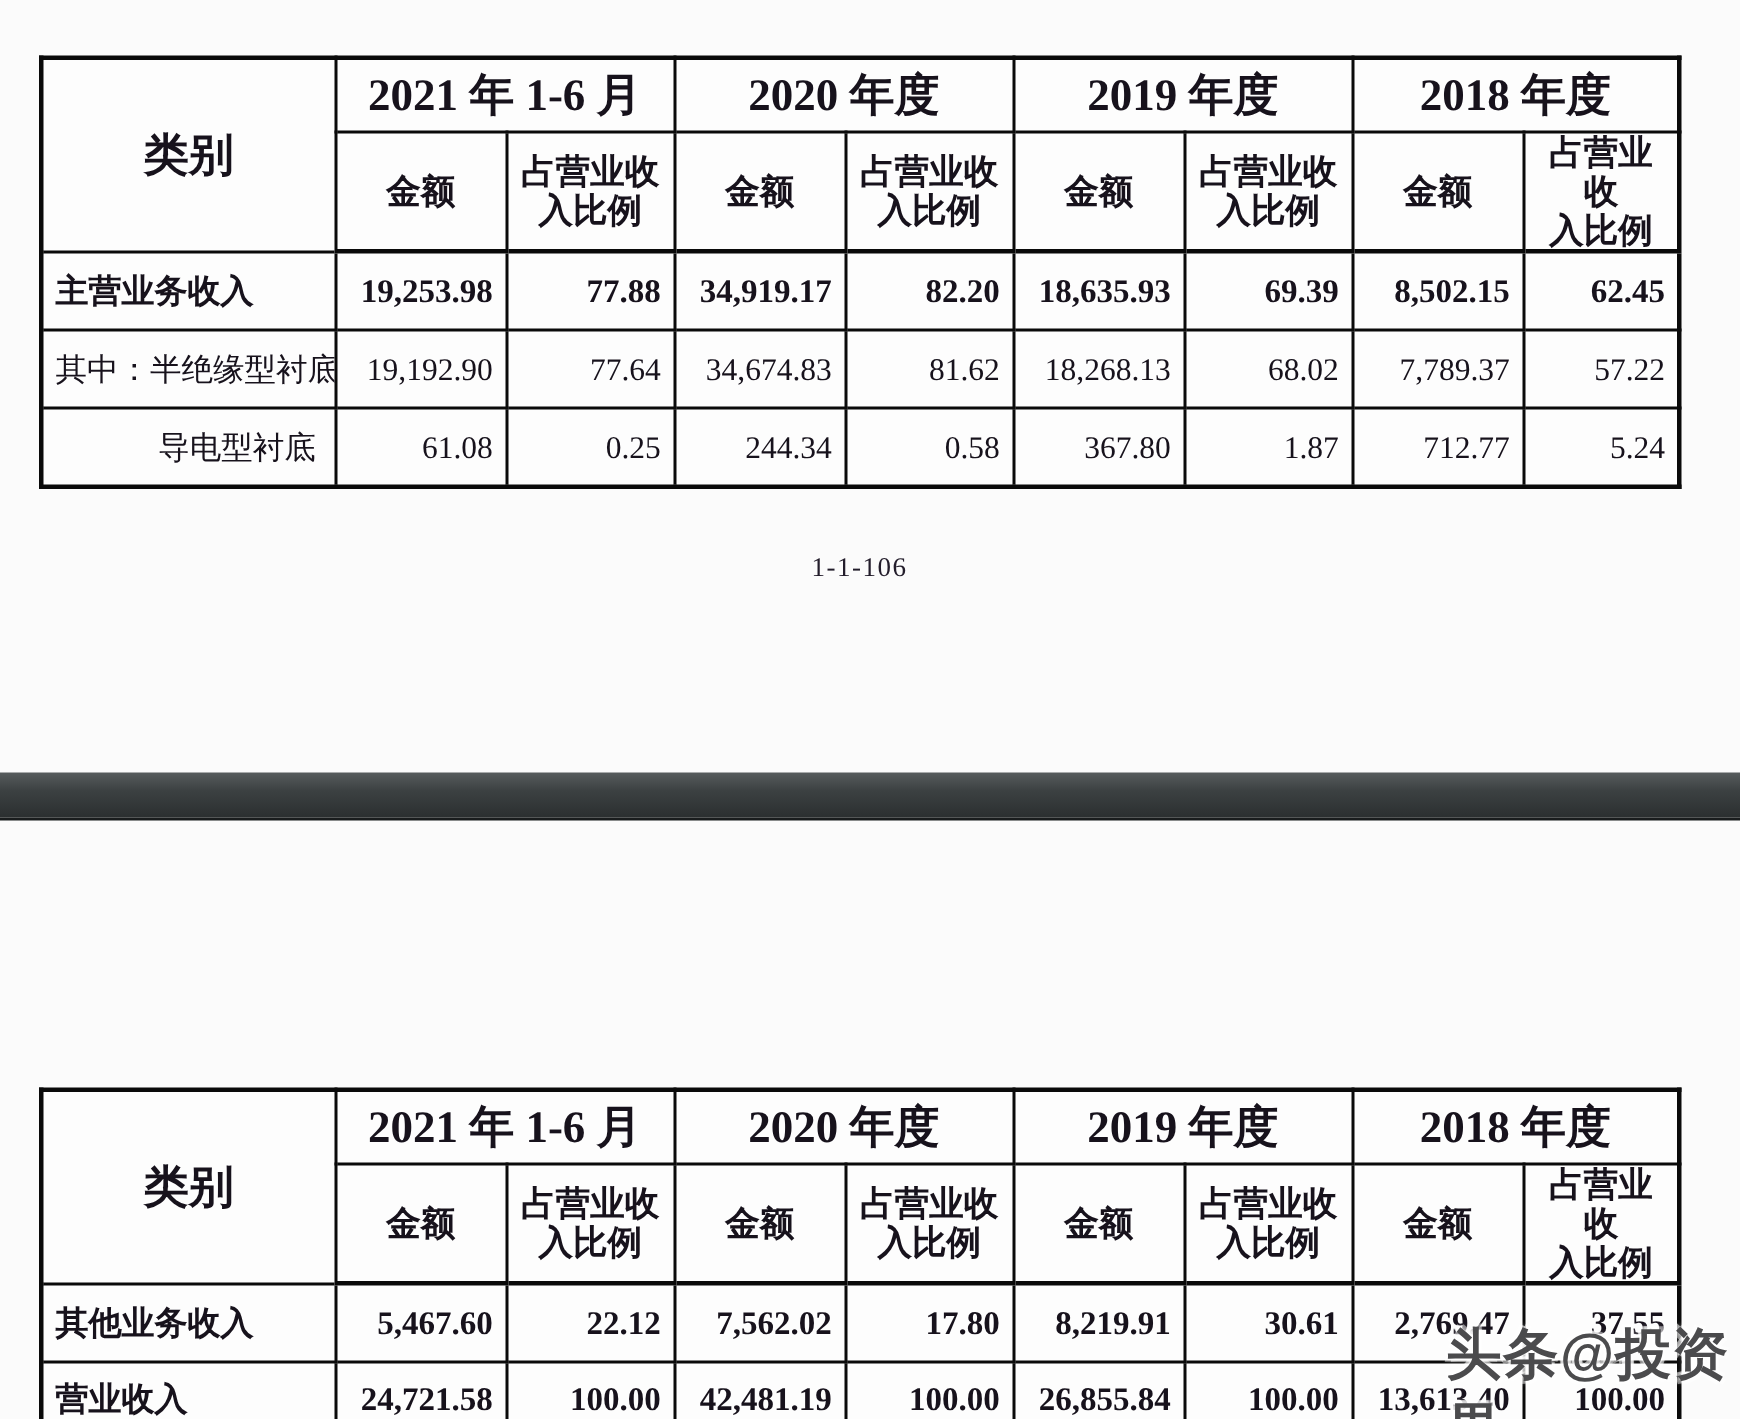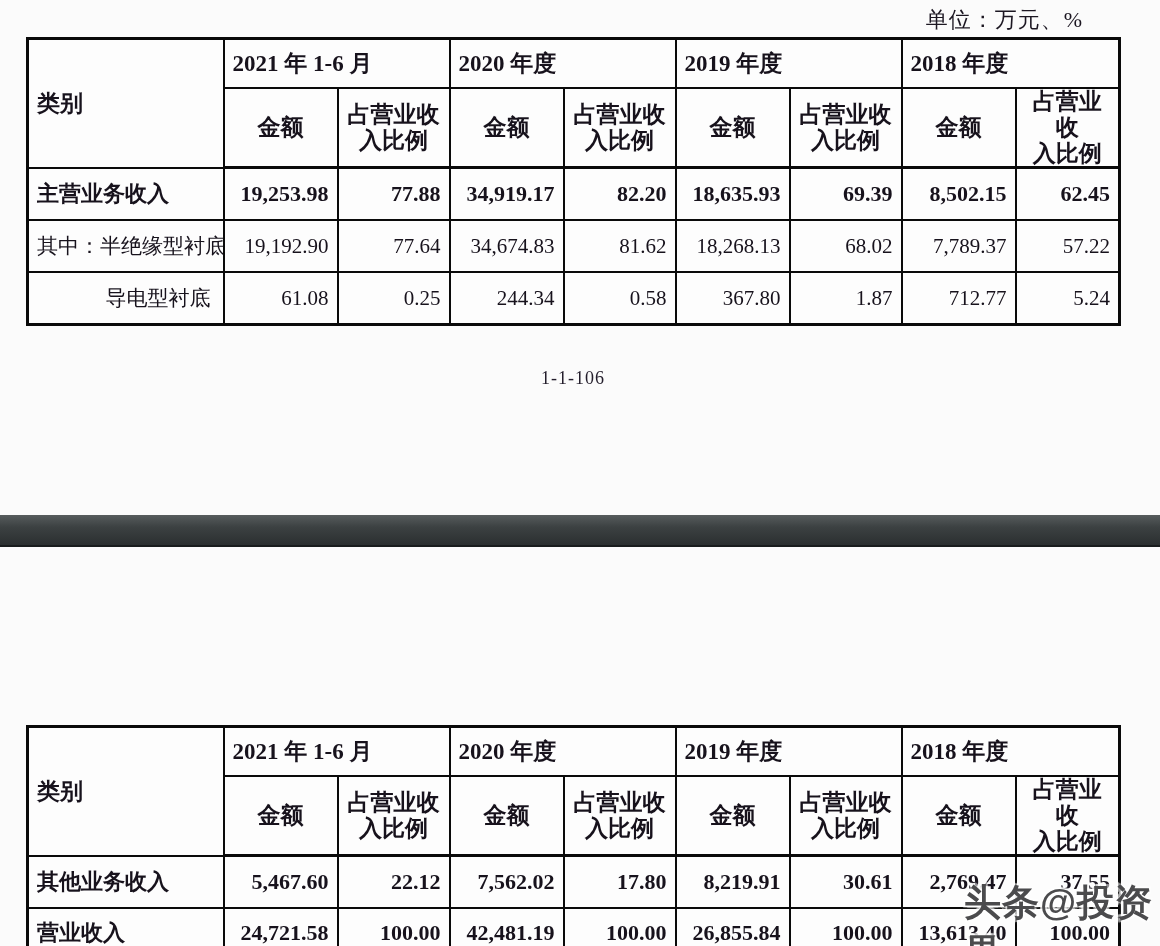--- a/index.html
+++ b/index.html
@@ -20,21 +20,21 @@
     position:absolute; left:26px; width:1092px;
     border-collapse:collapse; table-layout:fixed;
     background:#fdfdfd; border:3px solid #0a0a0a;
   }
   #table1 { top:37px; }
   #table2 { top:725px; border-bottom:4px solid #0a0a0a; }
 
   table.fin th, table.fin td {
     border:2px solid #0a0a0a; padding:0 8px; overflow:hidden;
   }
-  tr.years th { font-size:23px; height:47px; font-weight:bold; text-align:left; }
+  tr.years th { font-size:30px; height:47px; font-weight:bold; text-align:center; }
   tr.sub th   { font-size:23px; height:60px; font-weight:bold; text-align:center;
                 line-height:1.12; border-bottom:3px solid #0a0a0a; }
   th.cat      { font-size:24px; font-weight:bold; text-align:center; }
   th.ratio    { white-space:pre-line; padding:0 2px; }
 
   table.fin td { font-size:21px; height:50px; }
   #table2 tbody tr.r2 td { height:48px; }
   td.num   { text-align:right; font-variant-numeric:tabular-nums; }
   td.label { text-align:left; padding-left:5px; white-space:nowrap;margin-top:12px; }
   td.label.right { text-align:right; padding-right:12px; }
@@ -67,21 +67,20 @@
                 -2px -2px 0 rgba(255,255,255,.55),
                  2px -2px 0 rgba(255,255,255,.45),
                 -2px  2px 0 rgba(255,255,255,.45);
   }
 </style>
 </head>
 <body>
 
 <div class="page">
 
-  <div class="unit-note">单位：万元、%</div>
 
   <table class="fin" id="table1">
     <colgroup>
       <col style="width:196px">
         <col style="width:114px">
         <col style="width:112px">
       <col style="width:114px">
         <col style="width:112px">
         <col style="width:114px">
       <col style="width:112px">

